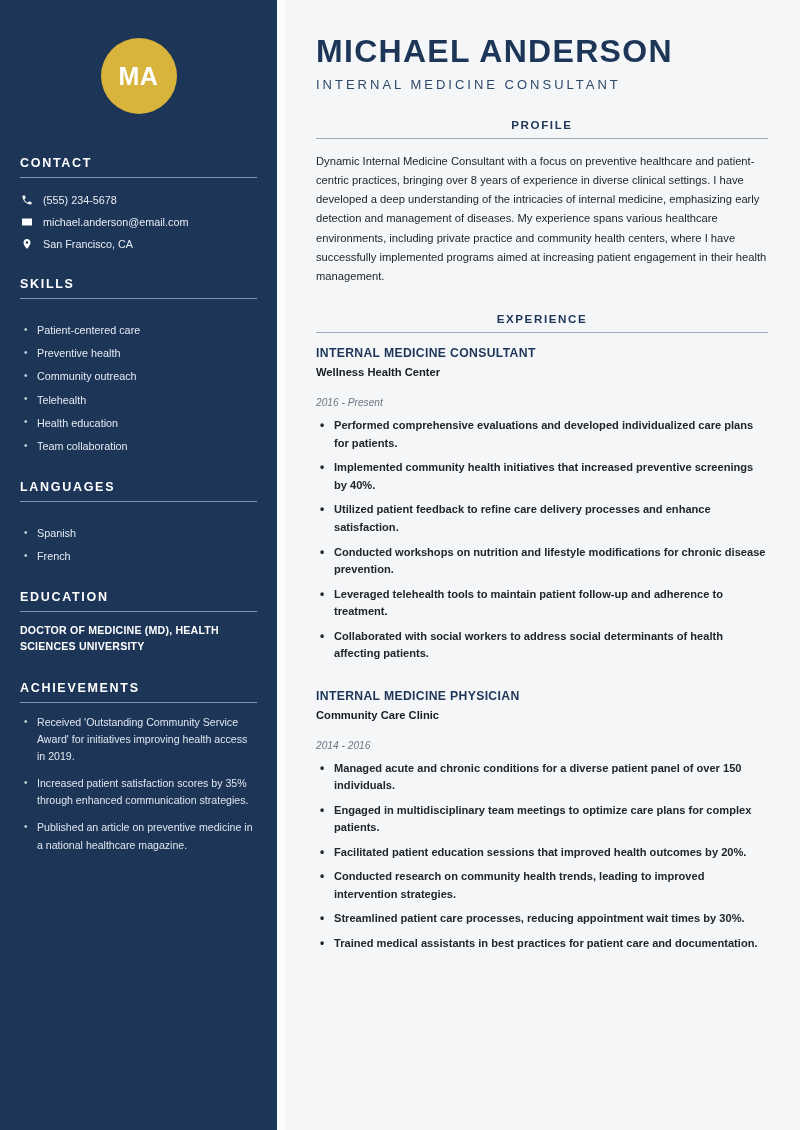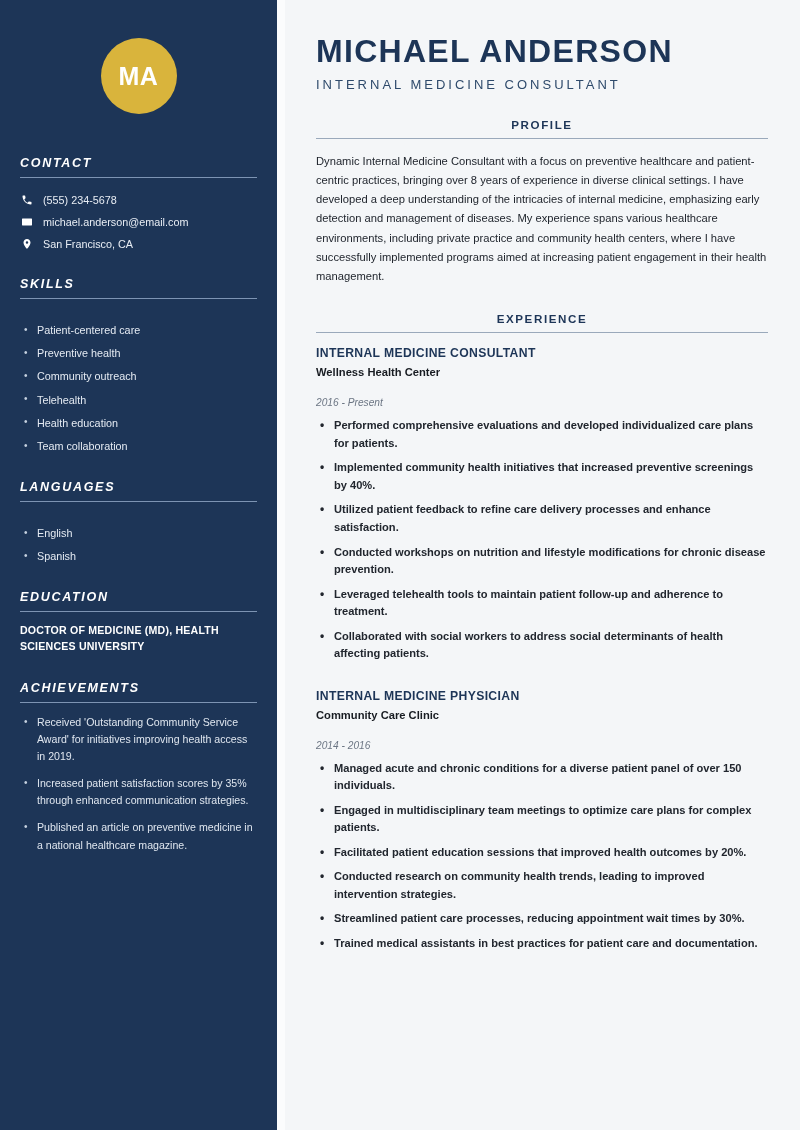--- a/index.html
+++ b/index.html
@@ -51,21 +51,20 @@
   }
 
   .side-section { margin-bottom: 22px; }
 
   .side-heading {
     font-size: 12.5px;
     font-weight: bold;
     letter-spacing: 1.7px;
     color: #ffffff;
     padding-bottom: 7px;
-    font-style: italic;
   }
   .side-rule {
     height: 1px;
     background: #7d94b3;
     margin-bottom: 11px;
   }
 
   .contact-list { list-style: none; }
   .contact-item {
     display: flex;
@@ -265,22 +264,22 @@
         <li class="side-li">Telehealth</li>
         <li class="side-li">Health education</li>
         <li class="side-li">Team collaboration</li>
       </ul>
     </section>
 
     <section class="side-section">
       <div class="side-heading">LANGUAGES</div>
       <div class="side-rule"></div>
       <ul class="side-list">
-        <li class="side-li">English</li>
         <li class="side-li">Spanish</li>
+        <li class="side-li">French</li>
       </ul>
     </section>
 
     <section class="side-section">
       <div class="side-heading">EDUCATION</div>
       <div class="side-rule"></div>
       <div class="edu-entry">DOCTOR OF MEDICINE (MD), HEALTH SCIENCES UNIVERSITY</div>
     </section>
 
     <section class="side-section" style="margin-top:26px;">

